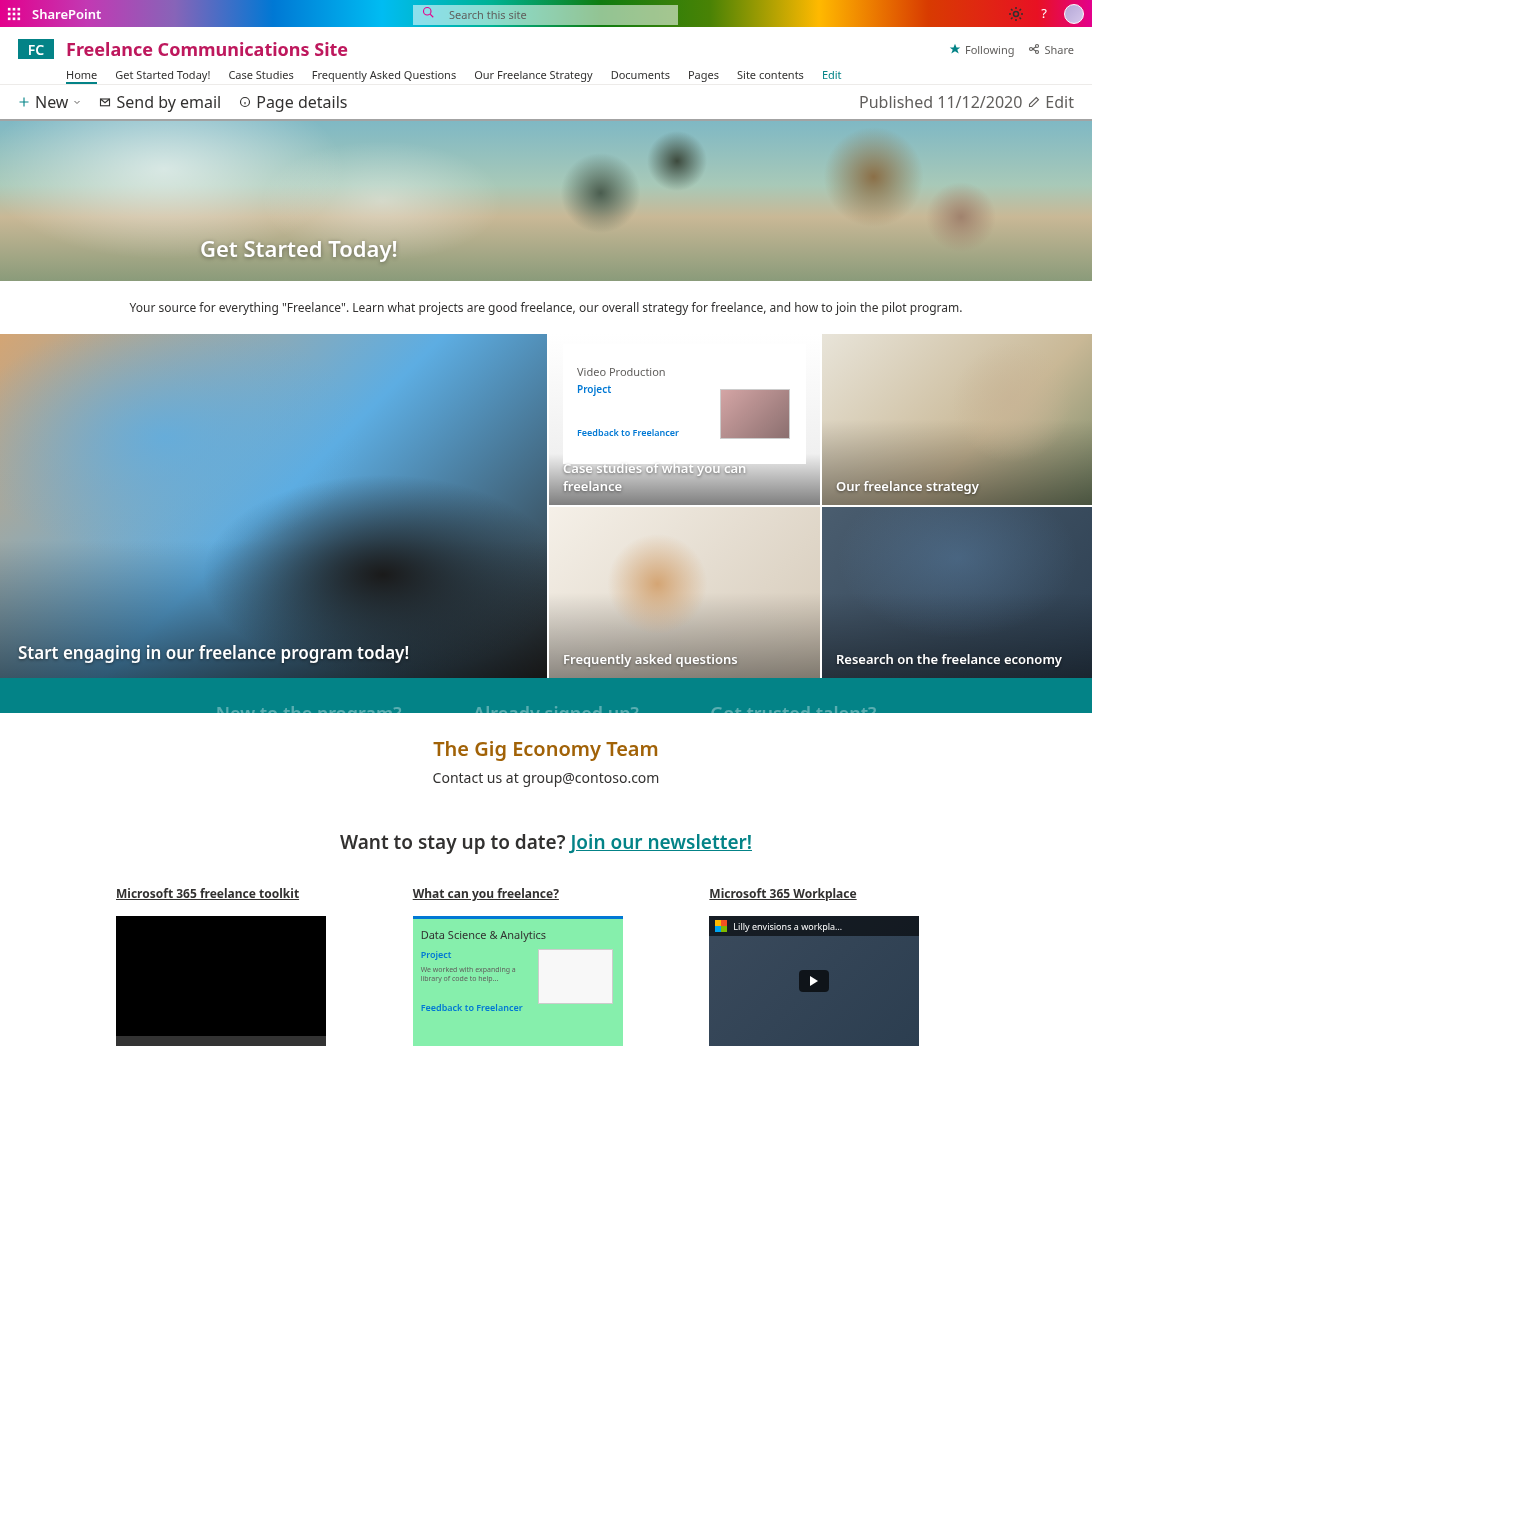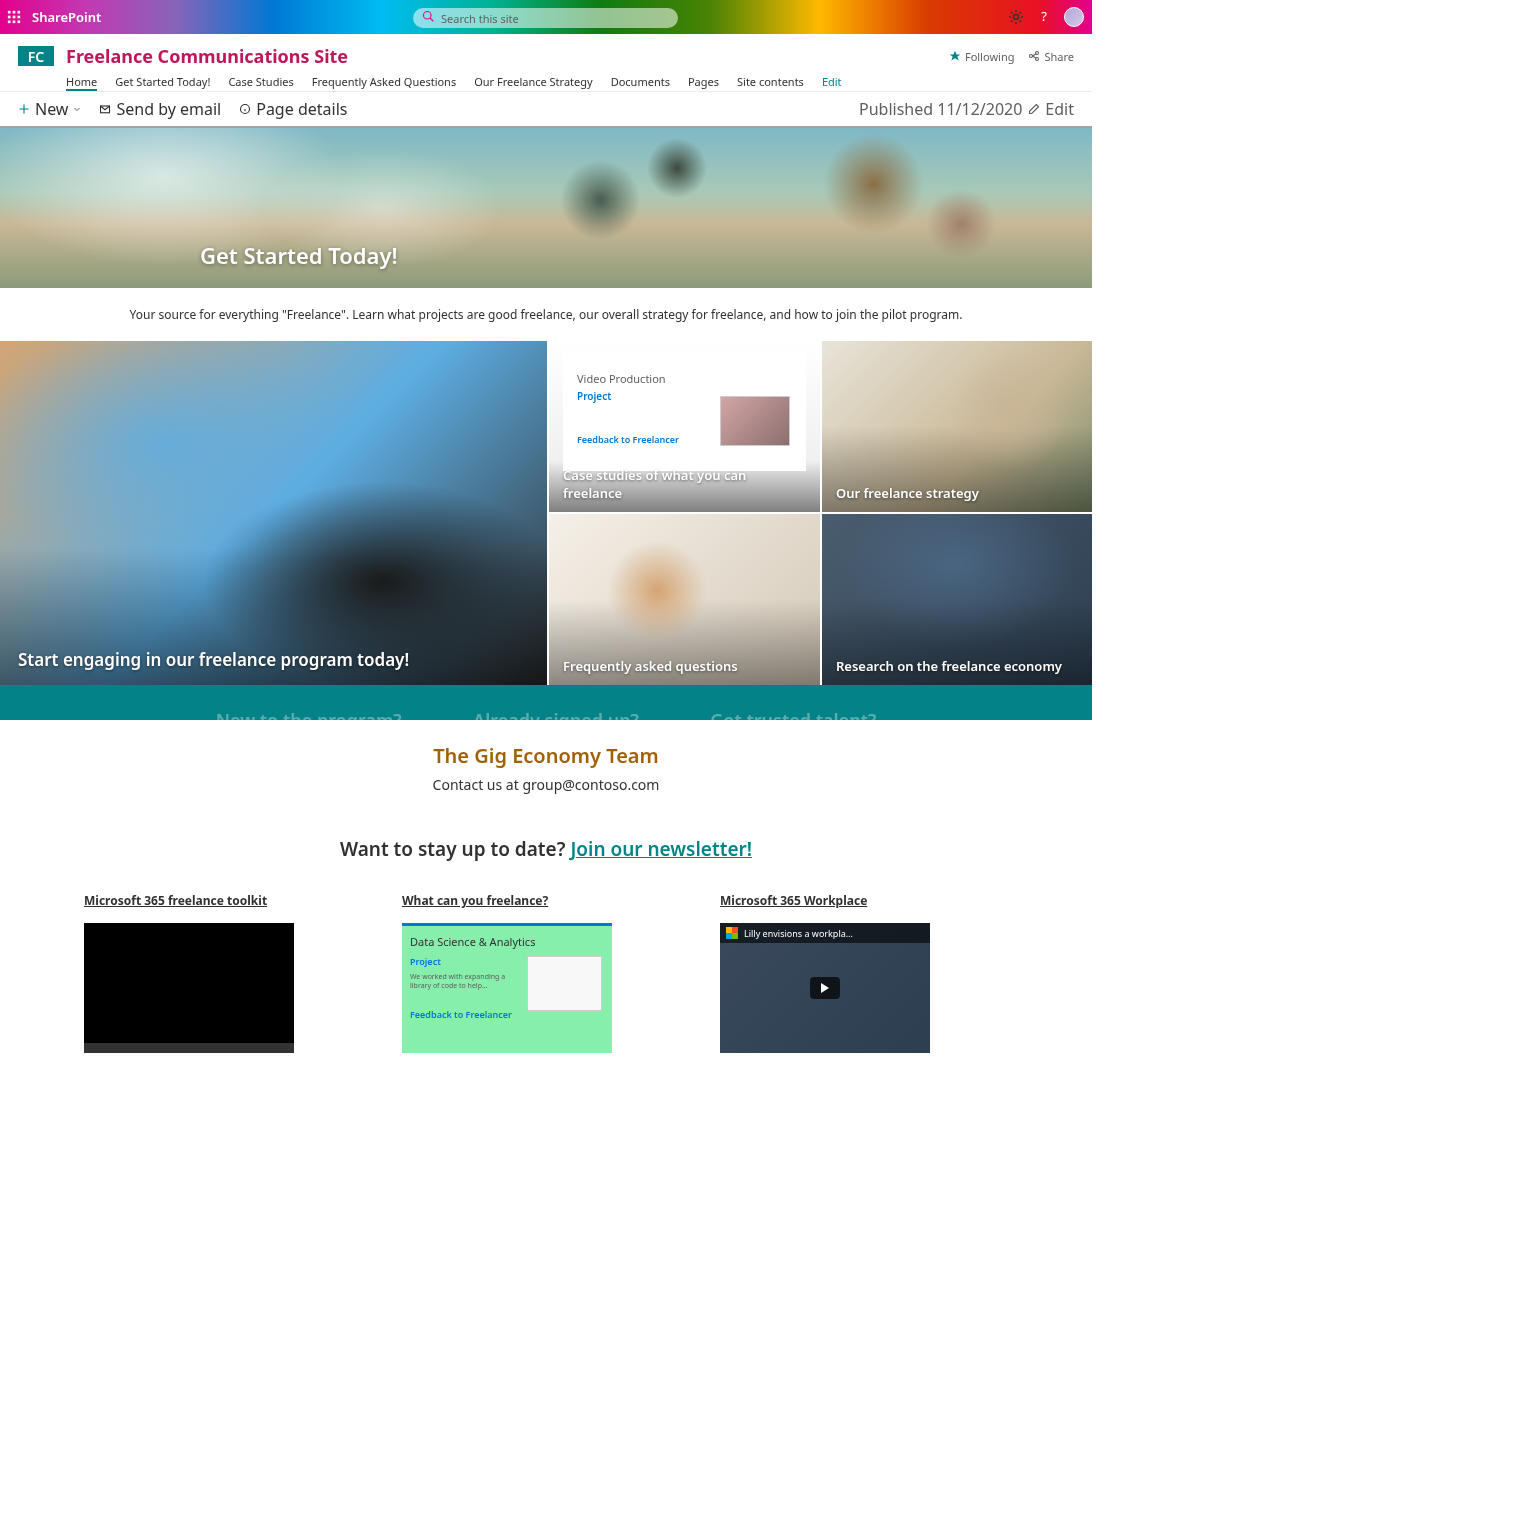--- a/index.html
+++ b/index.html
@@ -1,22 +1,22 @@
 <!DOCTYPE html>
 <html><head>
 <meta charset="utf-8">
 <style>
 *{margin:0;padding:0;box-sizing:border-box;font-family:"Segoe UI",system-ui,-apple-system,sans-serif}
 body{background:#fff;color:#323130;width:1092px}
-.suite-bar{height:34px;background:linear-gradient(90deg,#e3008c 0%,#c239b3 8%,#8764b8 16%,#0078d4 25%,#00bcf2 35%,#00b294 45%,#107c10 55%,#498205 65%,#ffb900 75%,#d83b01 85%,#e81123 95%,#e3008c 100%);display:flex;align-items:center;position:relative}
+.suite-bar{height:27px;background:linear-gradient(90deg,#e3008c 0%,#c239b3 8%,#8764b8 16%,#0078d4 25%,#00bcf2 35%,#00b294 45%,#107c10 55%,#498205 65%,#ffb900 75%,#d83b01 85%,#e81123 95%,#e3008c 100%);display:flex;align-items:center;position:relative}
 .waffle{width:27px;height:27px;display:flex;align-items:center;justify-content:center;cursor:pointer}
 .waffle svg{width:14px;height:14px}
 .suite-title{color:#fff;font-size:13px;font-weight:600;margin-left:5px}
 .search-wrap{position:absolute;left:413px;width:265px}
-.search-box{width:100%;height:20px;background:rgba(255,255,255,0.55);border:none;border-radius:10px;padding:0 8px 0 28px;font-size:11px;color:#323130}
+.search-box{width:100%;height:20px;background:rgba(255,255,255,0.55);border:none;border-radius:0;padding:0 8px 0 36px;font-size:11px;color:#323130}
 .search-box::placeholder{color:#605e5c}
 .search-icon{position:absolute;left:9px;top:4px;width:12px;height:12px}
 .suite-right{position:absolute;right:8px;display:flex;align-items:center;gap:12px}
 .suite-icon{width:16px;height:16px;display:flex;align-items:center;justify-content:center;cursor:pointer}
 .avatar{width:20px;height:20px;border-radius:50%;background:linear-gradient(135deg,#b4a7d6,#d5c8eb);border:1px solid #fff}
 .site-header{display:flex;align-items:center;padding:10px 18px 0}
 .site-logo{width:36px;height:20px;background:#038387;color:#fff;display:flex;align-items:center;justify-content:center;font-size:14px;font-weight:600}
 .site-info{margin-left:12px}
 .site-title{font-size:18px;font-weight:700;color:#be185d}
 .site-actions{margin-left:auto;display:flex;align-items:center;gap:14px;font-size:11px;color:#605e5c}
@@ -51,21 +51,21 @@
 .t3::before{content:"";position:absolute;inset:0;background:radial-gradient(circle 50px at 40% 45%,#d4a574,transparent),linear-gradient(180deg,transparent 50%,rgba(0,0,0,0.4))}
 .t4{background:linear-gradient(135deg,#4a5d6f 0%,#2c3e50 100%)}
 .t4::before{content:"";position:absolute;inset:0;background:radial-gradient(ellipse 120px 80px at 50% 30%,rgba(100,150,200,0.3),transparent),linear-gradient(180deg,transparent 50%,rgba(0,0,0,0.4))}
 .teal-band{background:#038387;height:35px;display:flex;justify-content:space-around;align-items:flex-end;padding:0 180px;overflow:hidden}
 .teal-band span{color:rgba(255,255,255,0.35);font-size:18px;font-weight:600;transform:translateY(12px)}
 .team-sec{text-align:center;padding:22px 0}
 .team-title{font-size:20px;font-weight:600;color:#a16207}
 .team-sub{font-size:14px;color:#323130;margin-top:6px}
 .newsletter{text-align:center;font-size:19px;font-weight:600;padding:20px 0 30px}
 .newsletter a{color:#038387;text-decoration:underline}
-.cards{display:flex;gap:30px;padding:0 84px 40px}
+.cards{display:flex;gap:30px;padding:0 116px 40px}
 .card{flex:1}
 .card-title{font-size:12px;font-weight:700;text-decoration:underline;color:#323130;margin-bottom:14px;cursor:pointer}
 .card-media{width:210px;height:130px;position:relative}
 .c1{background:#000}
 .c1::after{content:"";position:absolute;bottom:0;left:0;right:0;height:10px;background:#333}
 .c2{background:#86efac;border-top:3px solid #0078d4;padding:8px;font-size:9px}
 .c2-h{color:#323130;font-size:11px;margin-bottom:6px}
 .c2-p{color:#0078d4;font-size:9px;font-weight:600}
 .c2-box{position:absolute;right:10px;top:30px;width:75px;height:55px;border:1px solid #ccc;background:#f8f8f8}
 .c3{background:linear-gradient(135deg,#3a4a5c 0%,#2c3e50 100%);position:relative}

